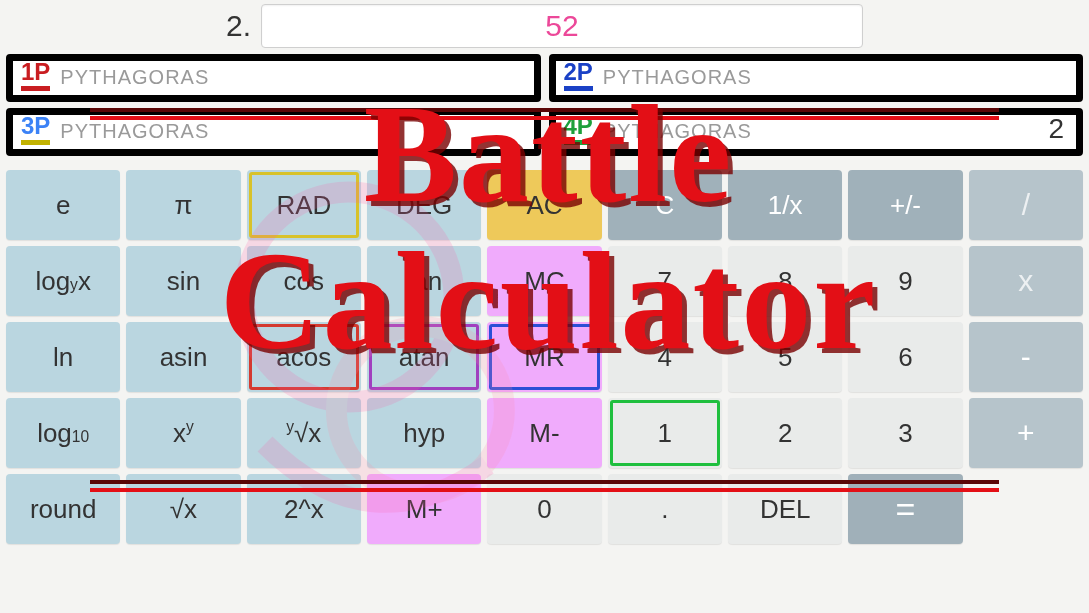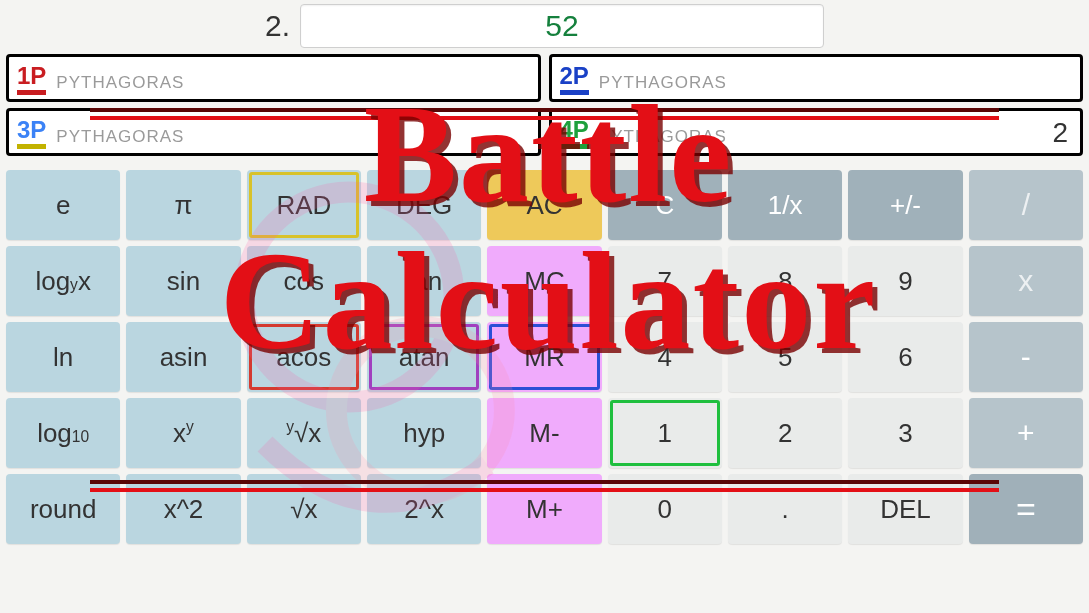--- a/index.html
+++ b/index.html
@@ -16,41 +16,41 @@
     align-items: center;
     justify-content: center;
     padding: 4px 8px 6px;
     gap: 10px;
   }
   .topbar .num {
     font-size: 30px;
     color: #333;
   }
   .topbar .display {
-    width: 524px;
+    width: 602px;
     height: 44px;
     background: #fff;
     border: 1px solid #cfcfcf;
     border-radius: 4px;
     box-shadow: inset 0 1px 2px rgba(0,0,0,.06);
     font-size: 30px;
-    color: #15803d;
+    color: #ec4899;
     display: flex;
     align-items: center;
     justify-content: center;
   }
   .players {
     display: grid;
     grid-template-columns: 1fr 1fr;
     gap: 6px 8px;
     padding: 0 6px 8px;
   }
   .player {
     background: #fff;
-    border: 3px solid #000000;
+    border: 7px solid #000000;
     border-radius: 4px;
     height: 48px;
     position: relative;
     display: flex;
     align-items: flex-end;
     padding: 4px 8px 4px 8px;
   }
   .player .tag {
     font-size: 24px;
     font-weight: bold;
@@ -58,21 +58,21 @@
     line-height: 1;
     padding-bottom: 2px;
     border-bottom-width: 5px;
     border-bottom-style: solid;
   }
   .p1 .tag { color: #c91d21; border-color: #c91d21; }
   .p2 .tag { color: #1a41c6; border-color: #1a41c6; margin-top: 8px; }
   .p3 .tag { color: #3b82f6; border-color: #c2b200; margin-top: 44px; }
   .p4 .tag { color: #1ea03c; border-color: #1ea03c; margin-top: 12px; }
   .player .label {
-    font-size: 17px;
+    font-size: 20px;
     color: #9a9a9a;
     letter-spacing: 1px;
     text-transform: uppercase;
     padding-bottom: 2px;
   }
   .player .score {
     margin-left: auto;
     font-size: 28px;
     color: #333;
     padding-right: 4px;
@@ -241,21 +241,20 @@
       <span>√x</span>
     </button>
   <button class="btn sci">hyp</button>
   <button class="btn mem">M-</button>
   <button class="btn digit ring ring-green">1</button>
   <button class="btn digit">2</button>
   <button class="btn digit">3</button>
   <button class="btn op">+</button>
 
   <button class="btn sci">round</button>
-  <button class="btn sci">x^2</button>
   <button class="btn sci">√x</button>
   <button class="btn sci">2^x</button>
   <button class="btn mem">M+</button>
   <button class="btn digit">0</button>
   <button class="btn digit">.</button>
   <button class="btn digit">DEL</button>
   <button class="btn eq">=</button>
 </div>
 
 <svg class="swirl" viewBox="0 0 100 100">

